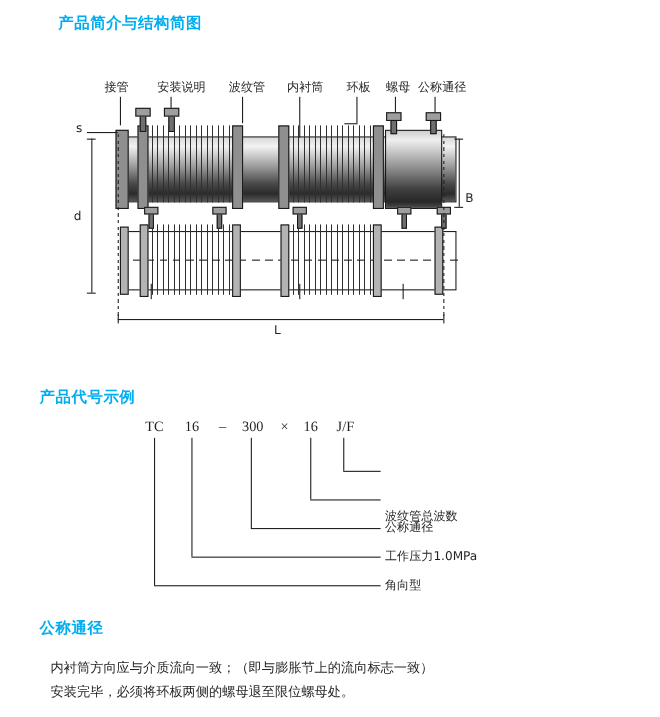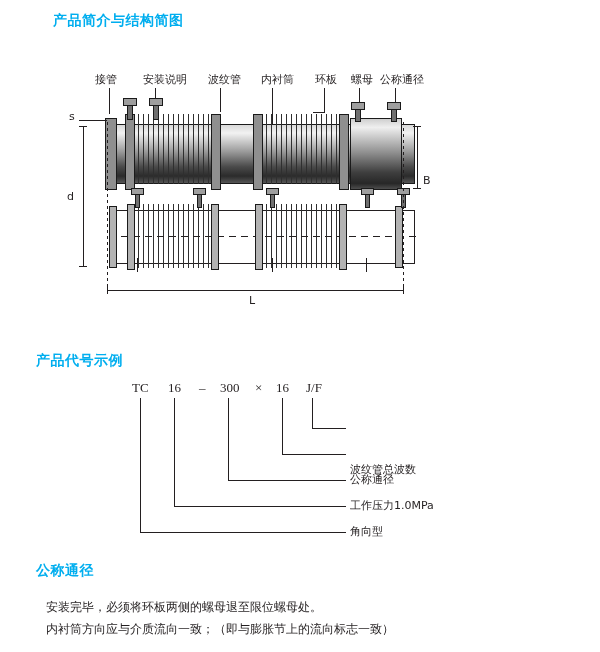--- a/index.html
+++ b/index.html
@@ -210,15 +210,15 @@
   <div class="hline" style="left:138px;top:128px;width:172px;"></div>
   <div class="hline" style="left:104px;top:154px;width:206px;"></div>
 
   <div class="leg" style="left:314px;top:84px;">波纹管总波数</div>
   <div class="leg" style="left:314px;top:94px;">公称通径</div>
   <div class="leg" style="left:314px;top:120px;">工作压力1.0MPa</div>
   <div class="leg" style="left:314px;top:146px;">角向型</div>
 </div>
 
 <div id="install">
+  <div>内衬筒方向应与介质流向一致；（即与膨胀节上的流向标志一致）</div>
   <div>安装完毕，必须将环板两侧的螺母退至限位螺母处。</div>
-  <div>内衬筒方向应与介质流向一致；（即与膨胀节上的流向标志一致）</div>
 </div>
 
 </body></html>

